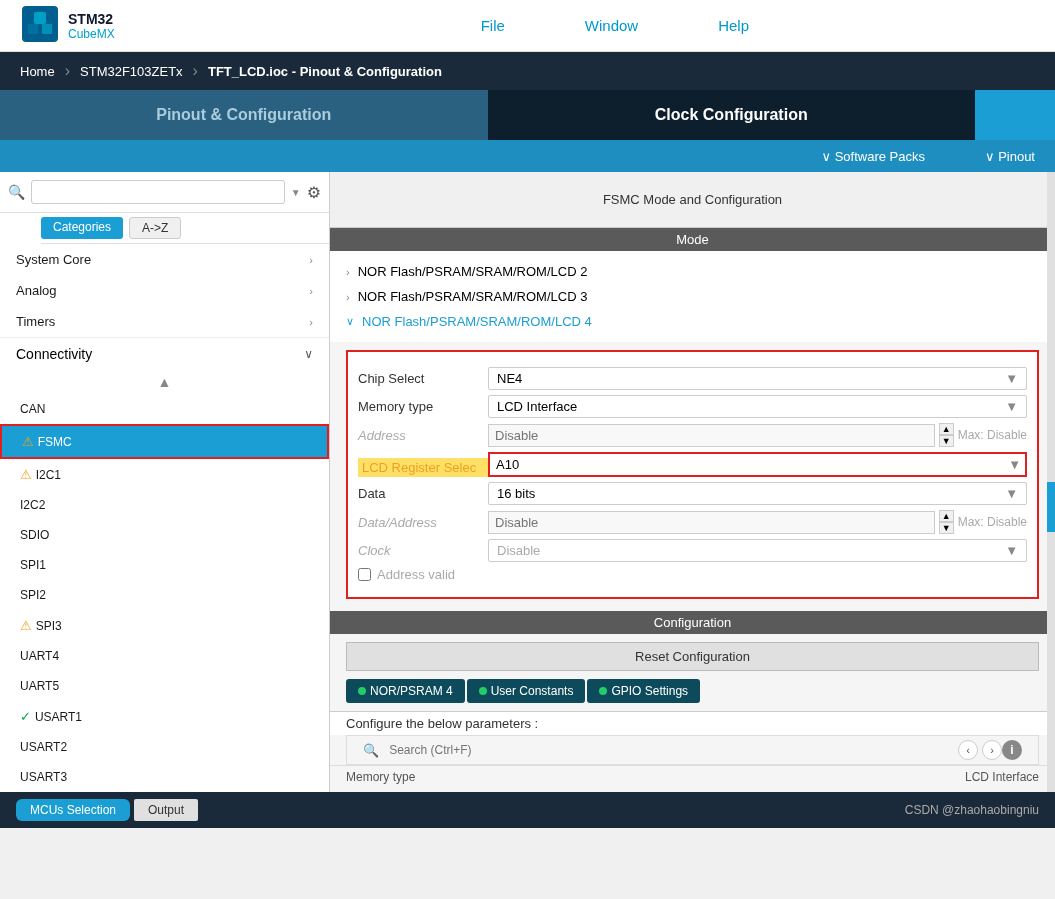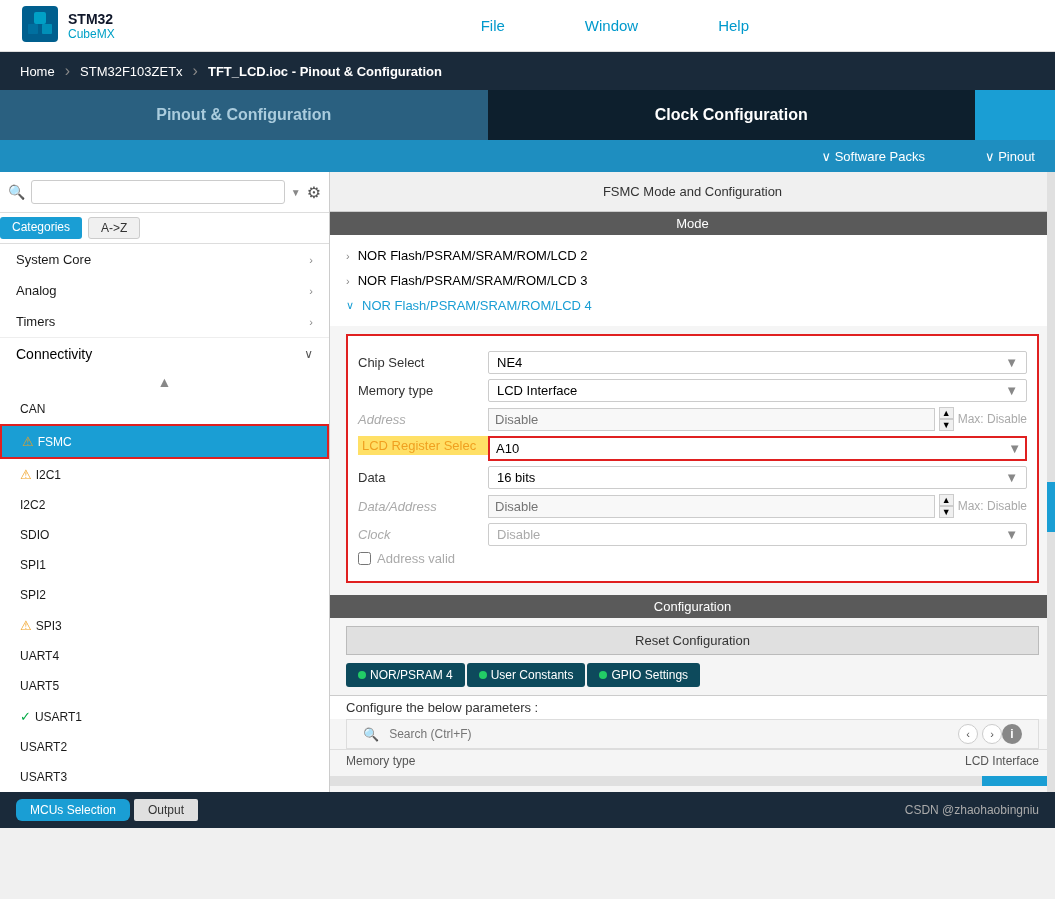--- a/index.html
+++ b/index.html
@@ -26,41 +26,41 @@
     .sub-tab-item { color: #ffffff; font-size: 13px; cursor: pointer; }
 
     
     .main-layout { display: flex; height: calc(899px - 52px - 38px - 50px - 32px - 36px); }
 
     
     .left-panel { width: 330px; background: #ffffff; border-right: 1px solid #ccc; display: flex; flex-direction: column; overflow: hidden; }
     .search-bar { display: flex; align-items: center; padding: 8px; border-bottom: 1px solid #ddd; gap: 6px; }
     .search-input { flex: 1; border: 1px solid #ccc; border-radius: 3px; padding: 4px 8px; font-size: 12px; }
     .gear-icon { font-size: 16px; color: #555; cursor: pointer; }
-    .category-tabs { display: flex; padding: 4px 0; gap: 6px; border-bottom: 1px solid #ddd; }
+    .category-tabs { display: flex; padding: 4px 0; gap: 6px; border-bottom: 1px solid #ddd; margin-left: 41px; }
     .cat-tab { padding: 3px 12px; font-size: 12px; border-radius: 3px; cursor: pointer; }
     .cat-tab.active { background: #1a9ed4; color: white; }
     .cat-tab.inactive { background: #f0f0f0; color: #333; border: 1px solid #ccc; }
 
     
     .tree-section { flex: 1; overflow-y: auto; }
     .tree-item { display: flex; align-items: center; padding: 8px 16px; cursor: pointer; font-size: 13px; color: #1a1a1a; }
     .tree-item.selected { background: #1a9ed4; color: #ffffff; }
     .tree-item .arrow { margin-left: auto; font-size: 11px; color: #888; }
     .tree-item.section { font-weight: 500; }
     .tree-sub { padding-left: 20px; font-size: 12px; }
     .warn-icon { color: #f0a020; margin-right: 4px; font-size: 13px; }
     .check-icon { color: #00aa44; margin-right: 4px; font-size: 13px; }
     .connectivity-header { display: flex; align-items: center; padding: 8px 16px; cursor: pointer; font-size: 14px; font-weight: 500; border-top: 1px solid #eee; }
     .connectivity-header .arr { font-size: 12px; color: #555; margin-left: auto; }
     .scroll-up { text-align: center; padding: 4px; cursor: pointer; color: #888; font-size: 14px; }
 
     
     .right-panel { flex: 1; background: #f5f5f5; display: flex; flex-direction: column; overflow: hidden; }
-    .panel-title { background: #f0f0f0; text-align: center; padding: 12px; font-size: 13px; color: #333; border-bottom: 1px solid #ccc; }
+    .panel-title { background: #f0f0f0; text-align: center; padding: 20px; font-size: 13px; color: #333; border-bottom: 1px solid #ccc; }
     .mode-section { background: #5a5a5a; color: white; text-align: center; padding: 4px; font-size: 13px; }
 
     
     .mode-content { background: #ffffff; padding: 8px 16px; }
     .mode-row { display: flex; align-items: center; padding: 5px 0; font-size: 13px; cursor: pointer; }
     .mode-row .expand-icon { margin-right: 8px; color: #888; font-size: 11px; }
     .mode-row.expanded { color: #1a9ed4; }
     .mode-row.expanded .expand-icon { color: #1a9ed4; }
 
     
@@ -68,21 +68,21 @@
     .config-row { display: flex; align-items: center; margin: 5px 0; font-size: 13px; }
     .config-label { width: 130px; color: #333; flex-shrink: 0; }
     .config-label.disabled { color: #aaa; }
     .config-select { flex: 1; border: 1px solid #ccc; border-radius: 2px; padding: 3px 6px; font-size: 13px; background: white; cursor: pointer; display: flex; align-items: center; justify-content: space-between; }
     .config-select .sel-arrow { color: #888; }
     .config-input-row { display: flex; align-items: center; gap: 4px; flex: 1; }
     .config-input { border: 1px solid #ccc; padding: 3px 6px; font-size: 13px; width: 100%; background: #f8f8f8; color: #aaa; }
     .max-label { color: #aaa; font-size: 12px; white-space: nowrap; }
     .spinner-btns { display: flex; flex-direction: column; }
     .spinner-btn { font-size: 9px; height: 12px; line-height: 10px; border: 1px solid #ccc; background: #f0f0f0; cursor: pointer; padding: 0 2px; }
-    .lcd-reg-row { display: flex; align-items: flex-start; margin: 5px 0; }
+    .lcd-reg-row { display: flex; align-items: flex-end; margin: 5px 0; }
     .lcd-label { width: 130px; color: #f0a020; font-size: 13px; flex-shrink: 0; background: #ffe066; padding: 2px 4px; }
     .lcd-select-box { border: 2px solid #e02020; flex: 1; display: flex; align-items: center; }
     .lcd-select { flex: 1; border: none; padding: 3px 6px; font-size: 13px; background: white; }
     .lcd-sel-arrow { color: #888; margin-right: 4px; cursor: pointer; }
     .checkbox-row { display: flex; align-items: center; margin: 5px 0; font-size: 13px; color: #aaa; }
     .checkbox-row input { margin-right: 6px; }
 
     
     .config-section { background: #5a5a5a; color: white; text-align: center; padding: 4px; font-size: 13px; margin-top: 4px; }
     .reset-btn { margin: 8px 16px; padding: 6px 16px; background: #e0e0e0; border: 1px solid #bbb; cursor: pointer; font-size: 13px; color: #333; }

